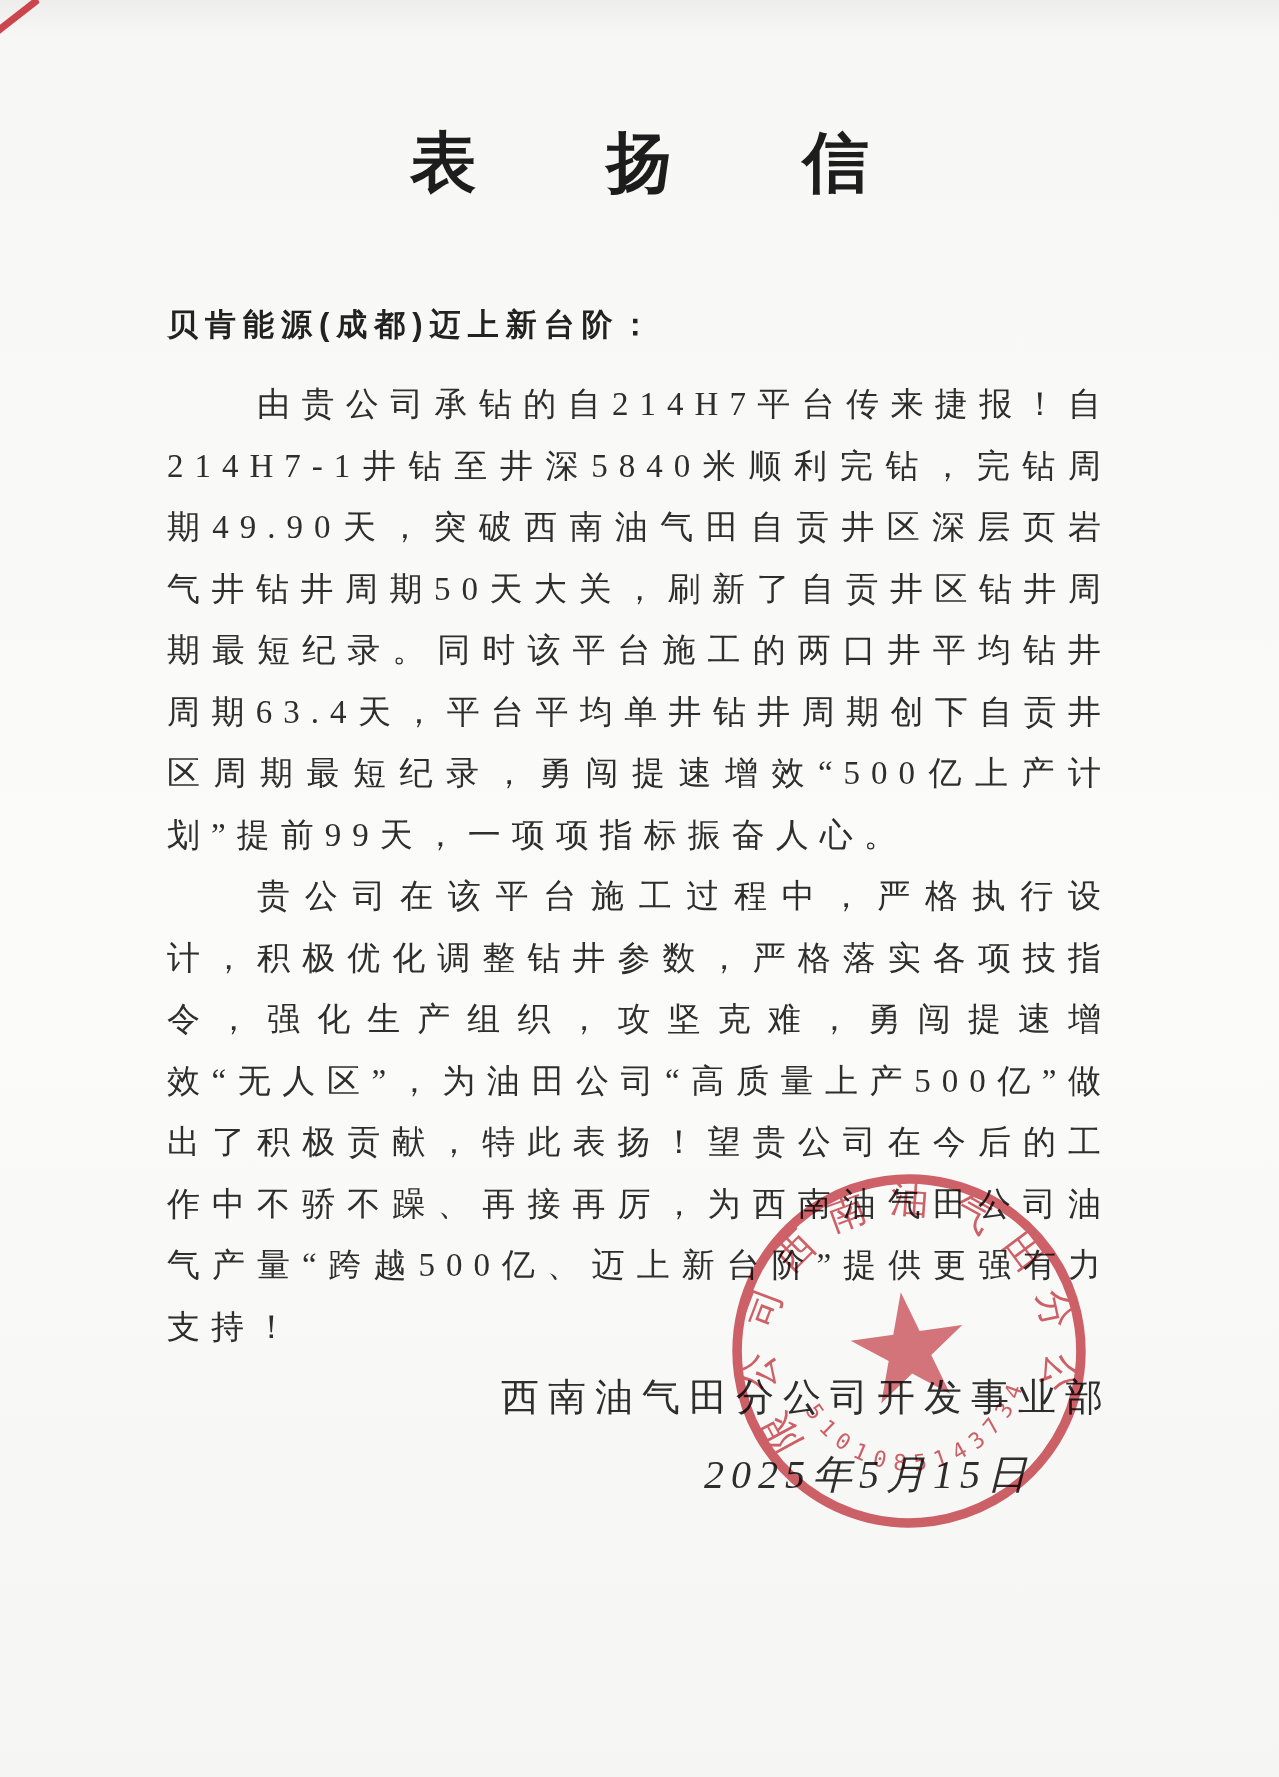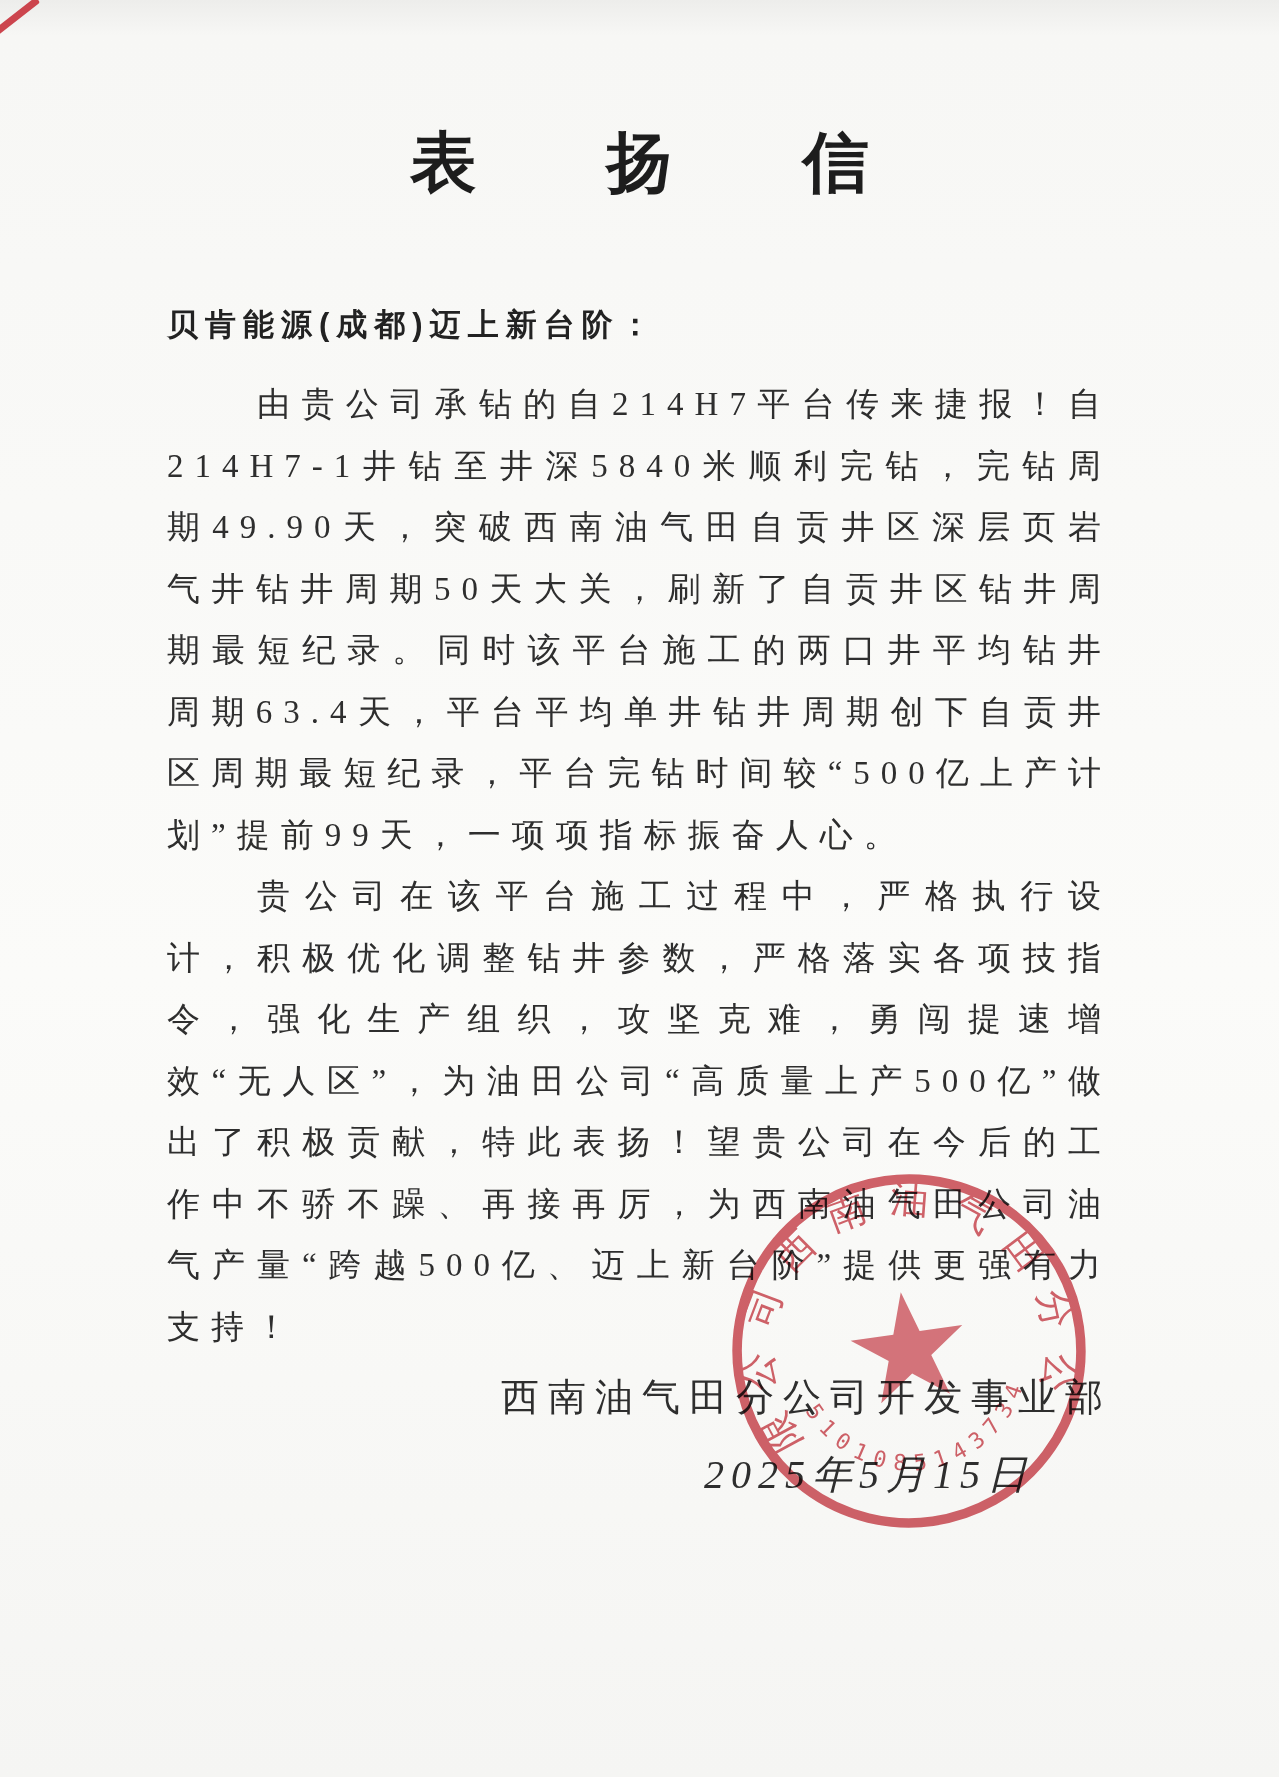--- a/index.html
+++ b/index.html
@@ -89,21 +89,21 @@
 <body>
 
 <div class="page">
 
   <div class="corner-mark"></div>
 
   <h1 class="title">表 扬 信</h1>
 
   <div class="content">
     <p class="salutation">贝肯能源(成都)迈上新台阶：</p>
-    <p class="body-para">由贵公司承钻的自214H7平台传来捷报！自214H7-1井钻至井深5840米顺利完钻，完钻周期49.90天，突破西南油气田自贡井区深层页岩气井钻井周期50天大关，刷新了自贡井区钻井周期最短纪录。同时该平台施工的两口井平均钻井周期63.4天，平台平均单井钻井周期创下自贡井区周期最短纪录，平台完钻时间较“500亿上产计划”提前99天，一项项指标振奋人心。</p>
+    <p class="body-para">由贵公司承钻的自214H7平台传来捷报！自214H7-1井钻至井深5840米顺利完钻，完钻周期49.90天，突破西南油气田自贡井区深层页岩气井钻井周期50天大关，刷新了自贡井区钻井周期最短纪录。同时该平台施工的两口井平均钻井周期63.4天，平台平均单井钻井周期创下自贡井区周期最短纪录，勇闯提速增效“500亿上产计划”提前99天，一项项指标振奋人心。</p>
     <p class="body-para">贵公司在该平台施工过程中，严格执行设计，积极优化调整钻井参数，严格落实各项技指令，强化生产组织，攻坚克难，勇闯提速增效“无人区”，为油田公司“高质量上产500亿”做出了积极贡献，特此表扬！望贵公司在今后的工作中不骄不躁、再接再厉，为西南油气田公司油气产量“跨越500亿、迈上新台阶”提供更强有力支持！</p>
   </div>
 
   <div class="sign-block">
     <p class="signature">西南油气田分公司开发事业部</p>
     <p class="date">2025年5月15日</p>
   </div>
 
   <div class="seal">
     <svg viewBox="0 0 400 400" xmlns="http://www.w3.org/2000/svg">

